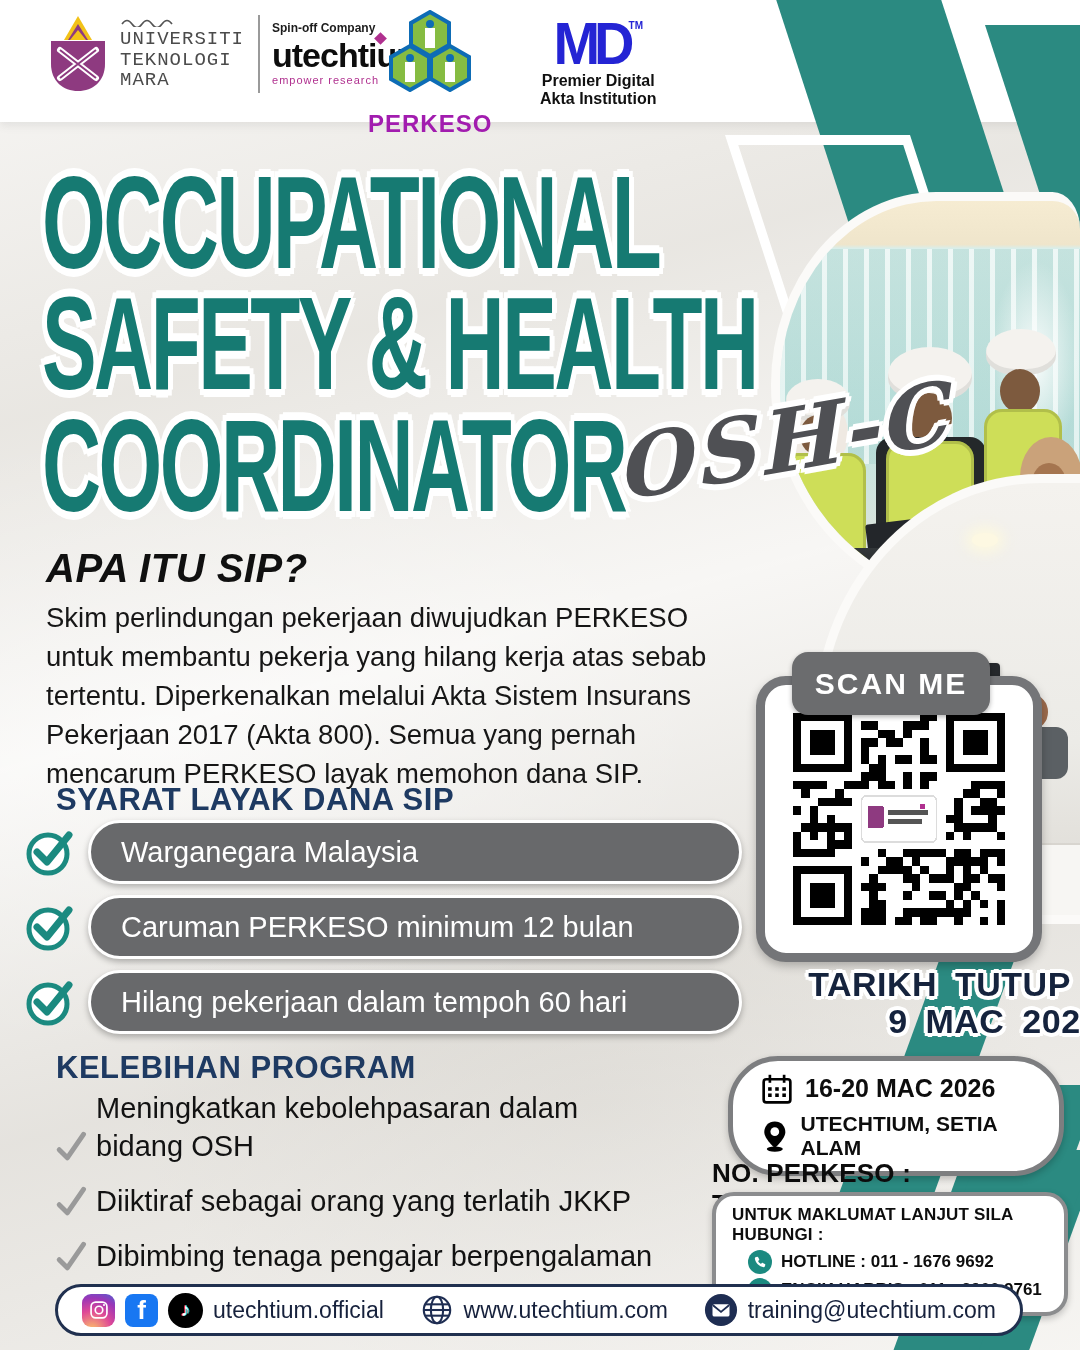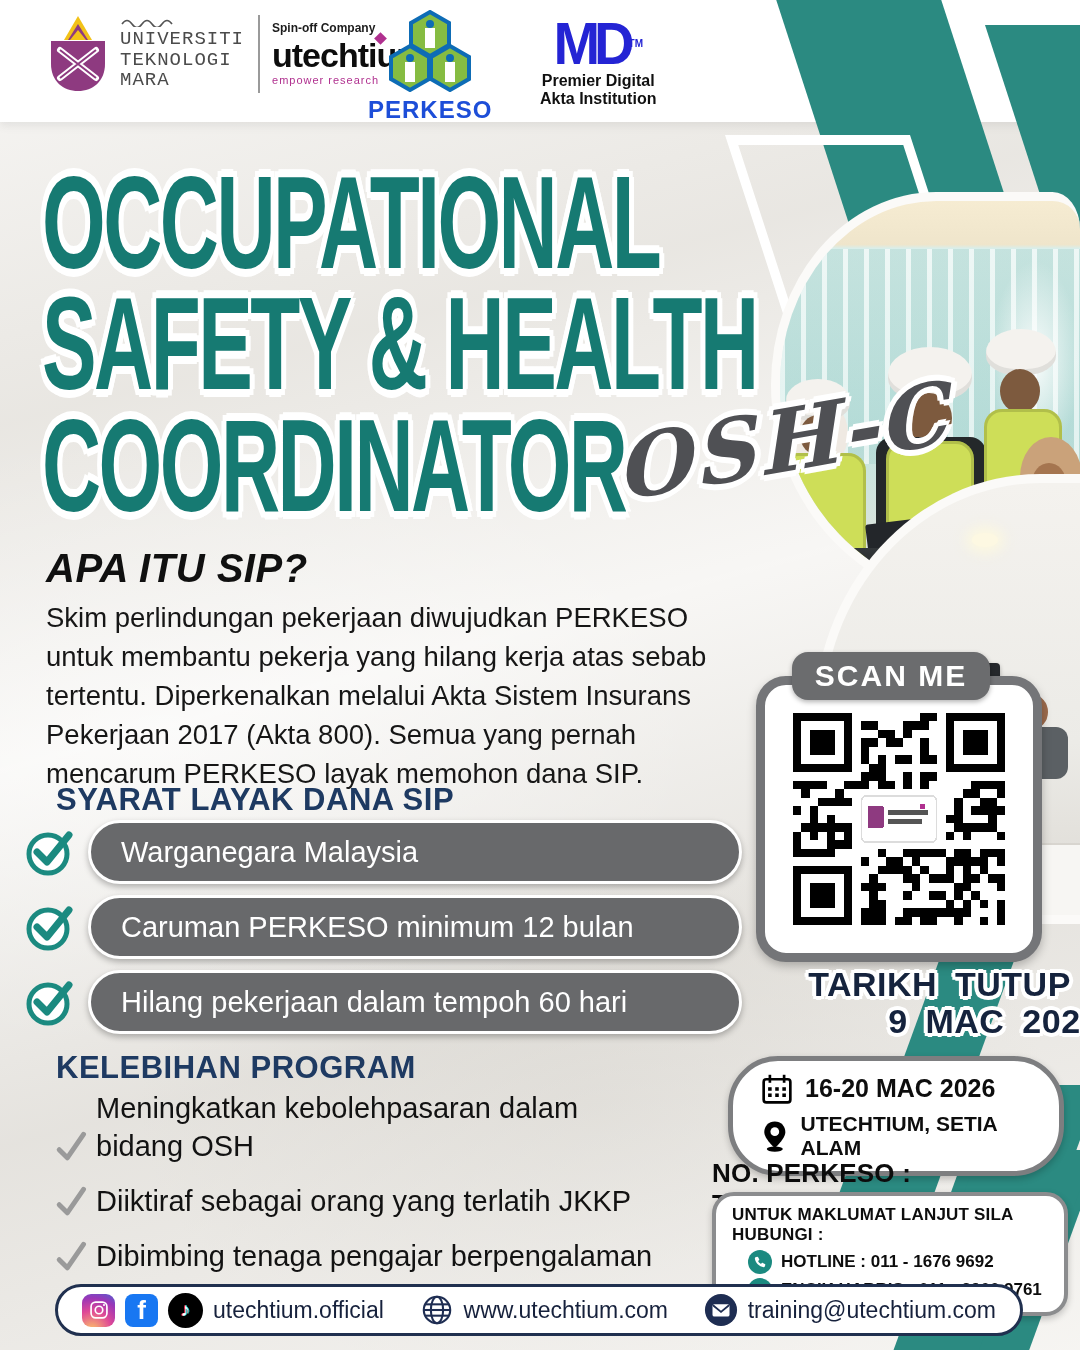--- a/index.html
+++ b/index.html
@@ -20,23 +20,23 @@
   .uitm{display:flex;align-items:center;gap:10px;}
   .uitm-text{font-family:Liberation Mono, monospace;color:#4b4b4b;font-size:19px;line-height:1.1;letter-spacing:1px;}
   .uitm-arab{display:block;margin-bottom:2px;}
   .vdiv{width:2px;height:78px;background:#9a9a9a;margin:0 12px 0 14px;}
   .ut-block{display:flex;flex-direction:column;line-height:1;}
   .ut-tag{font-size:12px;font-weight:bold;color:#1c1c1c;margin-bottom:4px;}
   .ut-name{font-size:34px;font-weight:bold;color:#0d0d0d;letter-spacing:-1px;position:relative;}
   .ut-name .dmd{position:absolute;width:9px;height:9px;background:#b0308f;transform:rotate(45deg);top:-4px;left:68%;}
   .ut-sub{font-size:11px;color:#b0308f;margin-top:3px;letter-spacing:1px;}
   .perkeso{left:368px;top:10px;display:flex;flex-direction:column;align-items:center;z-index:3;}
-  .perkeso-label{color:#1d4ed8;font-weight:bold;font-size:24px;letter-spacing:1px;margin-top:4px;}
+  .perkeso-label{color:#a21caf;font-weight:bold;font-size:24px;letter-spacing:1px;margin-top:18px;}
   .mdti{left:540px;top:20px;display:flex;flex-direction:column;align-items:center;z-index:3;}
-  .md-row{display:flex;align-items:center;}
+  .md-row{display:flex;align-items:flex-start;}
   .md-mono{font-size:56px;line-height:.85;font-weight:bold;color:#2424d4;letter-spacing:-6px;transform:scaleY(1.05);}
   .md-tm{font-size:10px;color:#2424d4;font-weight:bold;}
   .md-sub{font-size:16px;font-weight:bold;color:#101010;text-align:center;line-height:1.15;margin-top:4px;}
 
   
   .deco-top{top:0;right:0;width:380px;height:580px;overflow:hidden;z-index:3;}
   .deco-top div{position:absolute;transform-origin:top left;}
   .s1{left:60px;top:-50px;width:165px;height:600px;background:#2b8a81;transform:skewX(18deg);}
   .s2{left:285px;top:25px;width:105px;height:310px;background:#2b8a81;transform:skewX(18deg);}
   .s3{left:210px;top:235px;width:170px;height:345px;background:#2b8a81;transform:skewX(18deg);}
@@ -92,21 +92,21 @@
   .check-badge{width:54px;height:54px;flex:0 0 54px;}
   .pill{width:618px;height:58px;background:#68696b;border:3px solid #ffffff;border-radius:38px;
     display:flex;align-items:center;padding-left:30px;color:#ffffff;font-size:29px;box-shadow:0 3px 6px rgba(0,0,0,.28);}
   .keleb-head{top:1050px;left:56px;}
   .keleb-list{top:1090px;left:52px;z-index:4;display:flex;flex-direction:column;gap:15px;}
   .krow{display:flex;align-items:flex-end;gap:8px;font-size:29px;color:#121212;line-height:1.3;}
   .krow svg{flex:0 0 36px;margin-top:4px;}
   .k1{width:560px;}
 
   
-  .scan-badge{top:652px;left:792px;width:198px;height:48px;background:#6b6c6e;border-radius:16px;z-index:6;
+  .scan-badge{top:652px;left:792px;width:198px;height:63px;background:#6b6c6e;border-radius:16px;z-index:6;
     display:flex;align-items:center;justify-content:center;color:#fff;font-weight:bold;font-size:30px;letter-spacing:2px;box-shadow:0 2px 5px rgba(0,0,0,.3);}
   .qr-box{top:676px;left:756px;width:268px;height:268px;background:#ffffff;border:9px solid #747578;border-radius:30px;z-index:5;
     display:flex;align-items:center;justify-content:center;box-shadow:0 4px 10px rgba(0,0,0,.25);}
   .closing{top:966px;left:760px;width:340px;z-index:5;text-align:right;color:#15233d;font-weight:bold;font-size:34px;line-height:1.08;letter-spacing:.5px;word-spacing:8px;
     text-shadow:-3px -3px 0 #fff,3px -3px 0 #fff,-3px 3px 0 #fff,3px 3px 0 #fff,-4px 0 0 #fff,4px 0 0 #fff,0 4px 0 #fff,0 -4px 0 #fff;}
   .date-pill{top:1056px;left:728px;width:336px;height:120px;background:#fff;border:5px solid #7d7e80;border-radius:50px;z-index:5;
     display:flex;flex-direction:column;justify-content:center;gap:7px;padding-left:28px;box-sizing:border-box;box-shadow:0 3px 7px rgba(0,0,0,.22);}
   .dp-row{display:flex;align-items:center;gap:12px;font-weight:bold;color:#0d0d0d;}
   .dp-dates{font-size:25px;}
   .dp-venue{font-size:21px;}

